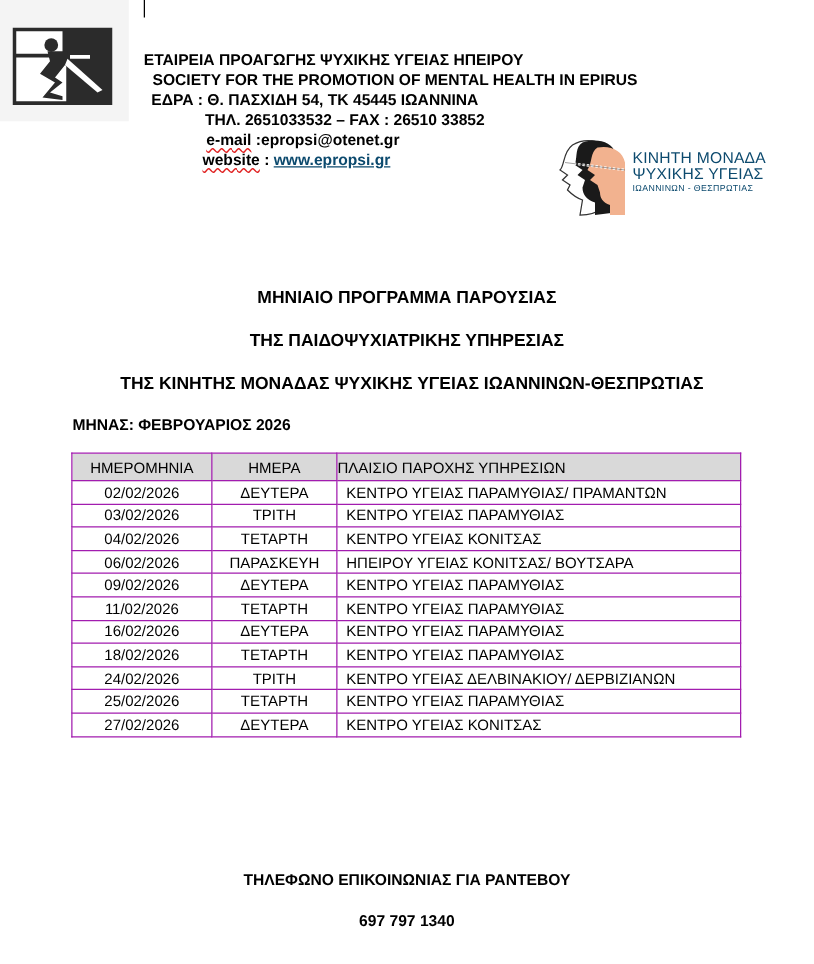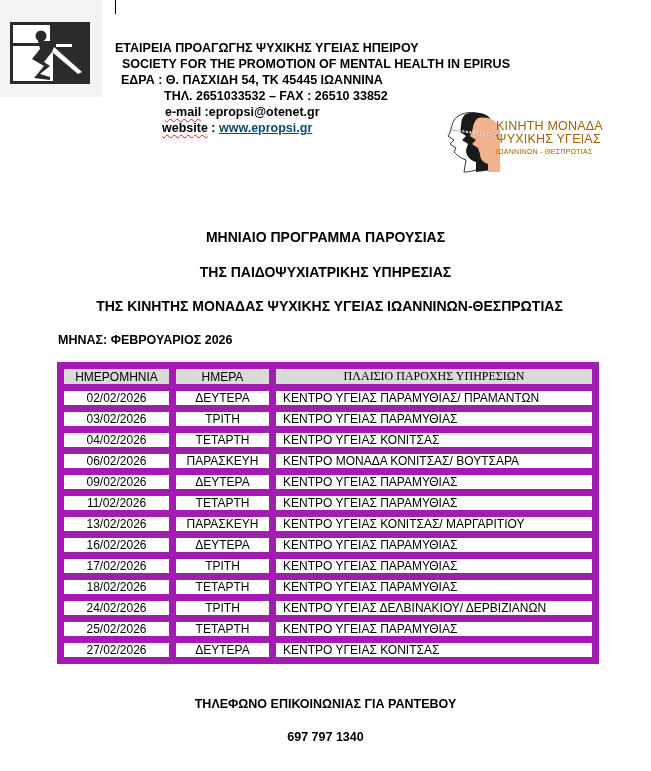--- a/index.html
+++ b/index.html
@@ -28,48 +28,48 @@
     .org-l4 { left: 164px; top: 48px; }
     .org-l5 { left: 165px; top: 64px; }
     .org-l6 { left: 162px; top: 80px; }
     .squig { text-decoration: underline wavy #e02020; text-decoration-thickness: 1px; text-underline-offset: 2px; }
     .link { color: #0c4a6e; text-decoration: underline; }
 
     .logo-right {
       position: absolute; left: 444px; top: 110px; width: 180px; height: 64px;
     }
     .logo-right svg { position: absolute; left: 0; top: 0; }
-    .lr-text { position: absolute; left: 52px; top: 10px; color: #a16207; white-space: nowrap; }
+    .lr-text { position: absolute; left: 62px; top: 10px; color: #0c4a6e; white-space: nowrap; }
     .lr-t1 { font-size: 12.5px; line-height: 13px; letter-spacing: 0.2px; }
     .lr-t2 { font-size: 12.5px; line-height: 13px; letter-spacing: 0.2px; }
     .lr-t3 { font-size: 7px; line-height: 10px; letter-spacing: 0.3px; margin-top: 1px; }
 
     .title {
       position: absolute; left: 0; width: 651px; text-align: center;
       font-weight: bold; font-size: 14px; white-space: nowrap;
     }
     .title-1 { top: 229px; }
     .title-2 { top: 264px; }
     .title-3 { top: 298px; left: 4px; }
     .month {
       position: absolute; left: 58px; top: 333px; font-weight: bold; font-size: 12.5px; white-space: nowrap;
     }
 
     table.schedule {
       position: absolute; left: 57px; top: 362px;
       border-collapse: collapse; font-size: 12px;
     }
     table.schedule th, table.schedule td {
-      border: 7px solid #a21caf; height: 18.6px; padding: 0; font-weight: normal; white-space: nowrap;
+      border: 1px solid #a21caf; height: 18.6px; padding: 0; font-weight: normal; white-space: nowrap;
     }
     table.schedule th { background: #d9d9d9; height: 22px; }
     .c-date { width: 112px; text-align: center; }
     .c-day { width: 100px; text-align: center; }
     .c-place { width: 323px; text-align: left; padding-left: 7px !important; }
-    th.c-place { text-align: center; padding-left: 0 !important; font-family: Liberation Serif, serif; }
+    th.c-place { text-align: left; padding-left: 0 !important; }
 
     .contact-label {
       position: absolute; left: 0; width: 651px; top: 697px; text-align: center;
       font-weight: bold; font-size: 12.5px;
     }
     .contact-phone {
       position: absolute; left: 0; width: 651px; top: 730px; text-align: center;
       font-weight: bold; font-size: 12.5px;
     }
   </style>
@@ -138,45 +138,35 @@
         <td class="c-place">ΚΕΝΤΡΟ ΥΓΕΙΑΣ ΠΑΡΑΜΥΘΙΑΣ</td>
       </tr>
     <tr>
         <td class="c-date">04/02/2026</td>
         <td class="c-day">ΤΕΤΑΡΤΗ</td>
         <td class="c-place">ΚΕΝΤΡΟ ΥΓΕΙΑΣ ΚΟΝΙΤΣΑΣ</td>
       </tr>
     <tr>
         <td class="c-date">06/02/2026</td>
         <td class="c-day">ΠΑΡΑΣΚΕΥΗ</td>
-        <td class="c-place">ΚΕΝΤΡΟ ΜΟΝΑΔΑ ΚΟΝΙΤΣΑΣ/ ΒΟΥΤΣΑΡΑ</td>
+        <td class="c-place">ΗΠΕΙΡΟΥ ΥΓΕΙΑΣ ΚΟΝΙΤΣΑΣ/ ΒΟΥΤΣΑΡΑ</td>
       </tr>
     <tr>
         <td class="c-date">09/02/2026</td>
         <td class="c-day">ΔΕΥΤΕΡΑ</td>
         <td class="c-place">ΚΕΝΤΡΟ ΥΓΕΙΑΣ ΠΑΡΑΜΥΘΙΑΣ</td>
       </tr>
     <tr>
         <td class="c-date">11/02/2026</td>
         <td class="c-day">ΤΕΤΑΡΤΗ</td>
         <td class="c-place">ΚΕΝΤΡΟ ΥΓΕΙΑΣ ΠΑΡΑΜΥΘΙΑΣ</td>
       </tr>
     <tr>
-        <td class="c-date">13/02/2026</td>
-        <td class="c-day">ΠΑΡΑΣΚΕΥΗ</td>
-        <td class="c-place">ΚΕΝΤΡΟ ΥΓΕΙΑΣ ΚΟΝΙΤΣΑΣ/ ΜΑΡΓΑΡΙΤΙΟΥ</td>
-      </tr>
-    <tr>
         <td class="c-date">16/02/2026</td>
         <td class="c-day">ΔΕΥΤΕΡΑ</td>
-        <td class="c-place">ΚΕΝΤΡΟ ΥΓΕΙΑΣ ΠΑΡΑΜΥΘΙΑΣ</td>
-      </tr>
-    <tr>
-        <td class="c-date">17/02/2026</td>
-        <td class="c-day">ΤΡΙΤΗ</td>
         <td class="c-place">ΚΕΝΤΡΟ ΥΓΕΙΑΣ ΠΑΡΑΜΥΘΙΑΣ</td>
       </tr>
     <tr>
         <td class="c-date">18/02/2026</td>
         <td class="c-day">ΤΕΤΑΡΤΗ</td>
         <td class="c-place">ΚΕΝΤΡΟ ΥΓΕΙΑΣ ΠΑΡΑΜΥΘΙΑΣ</td>
       </tr>
     <tr>
         <td class="c-date">24/02/2026</td>
         <td class="c-day">ΤΡΙΤΗ</td>

